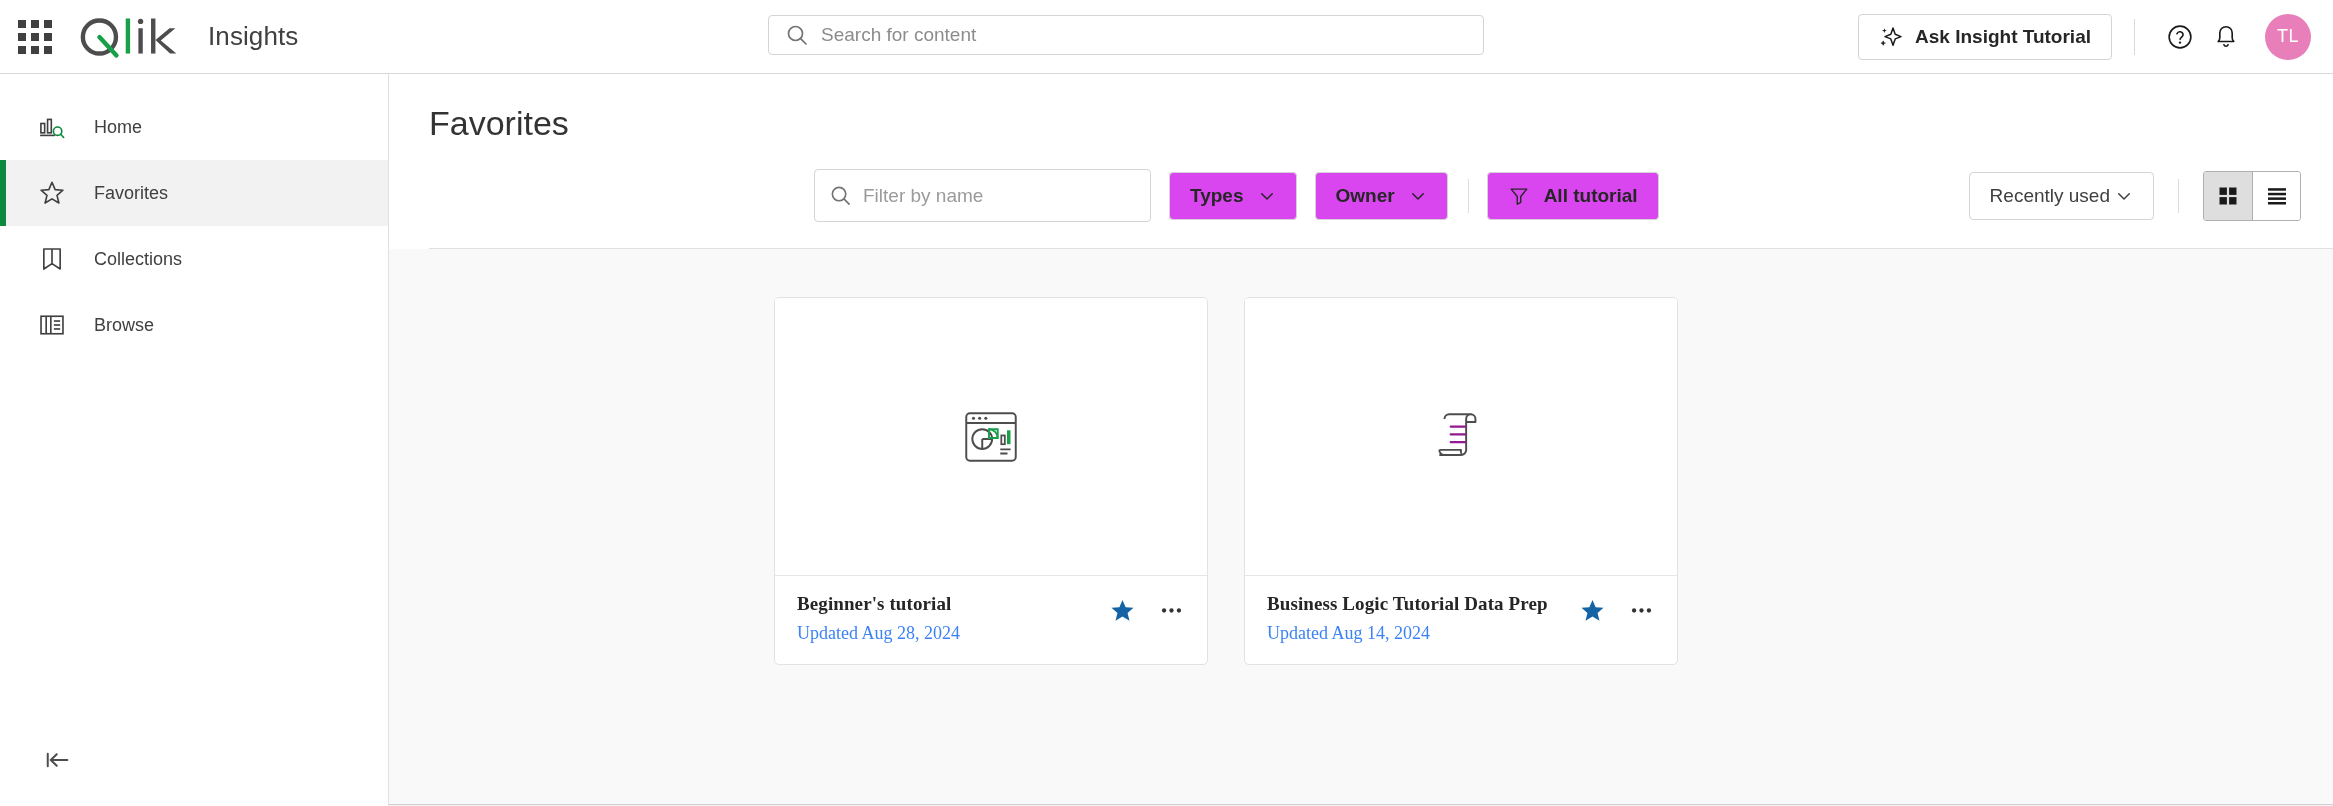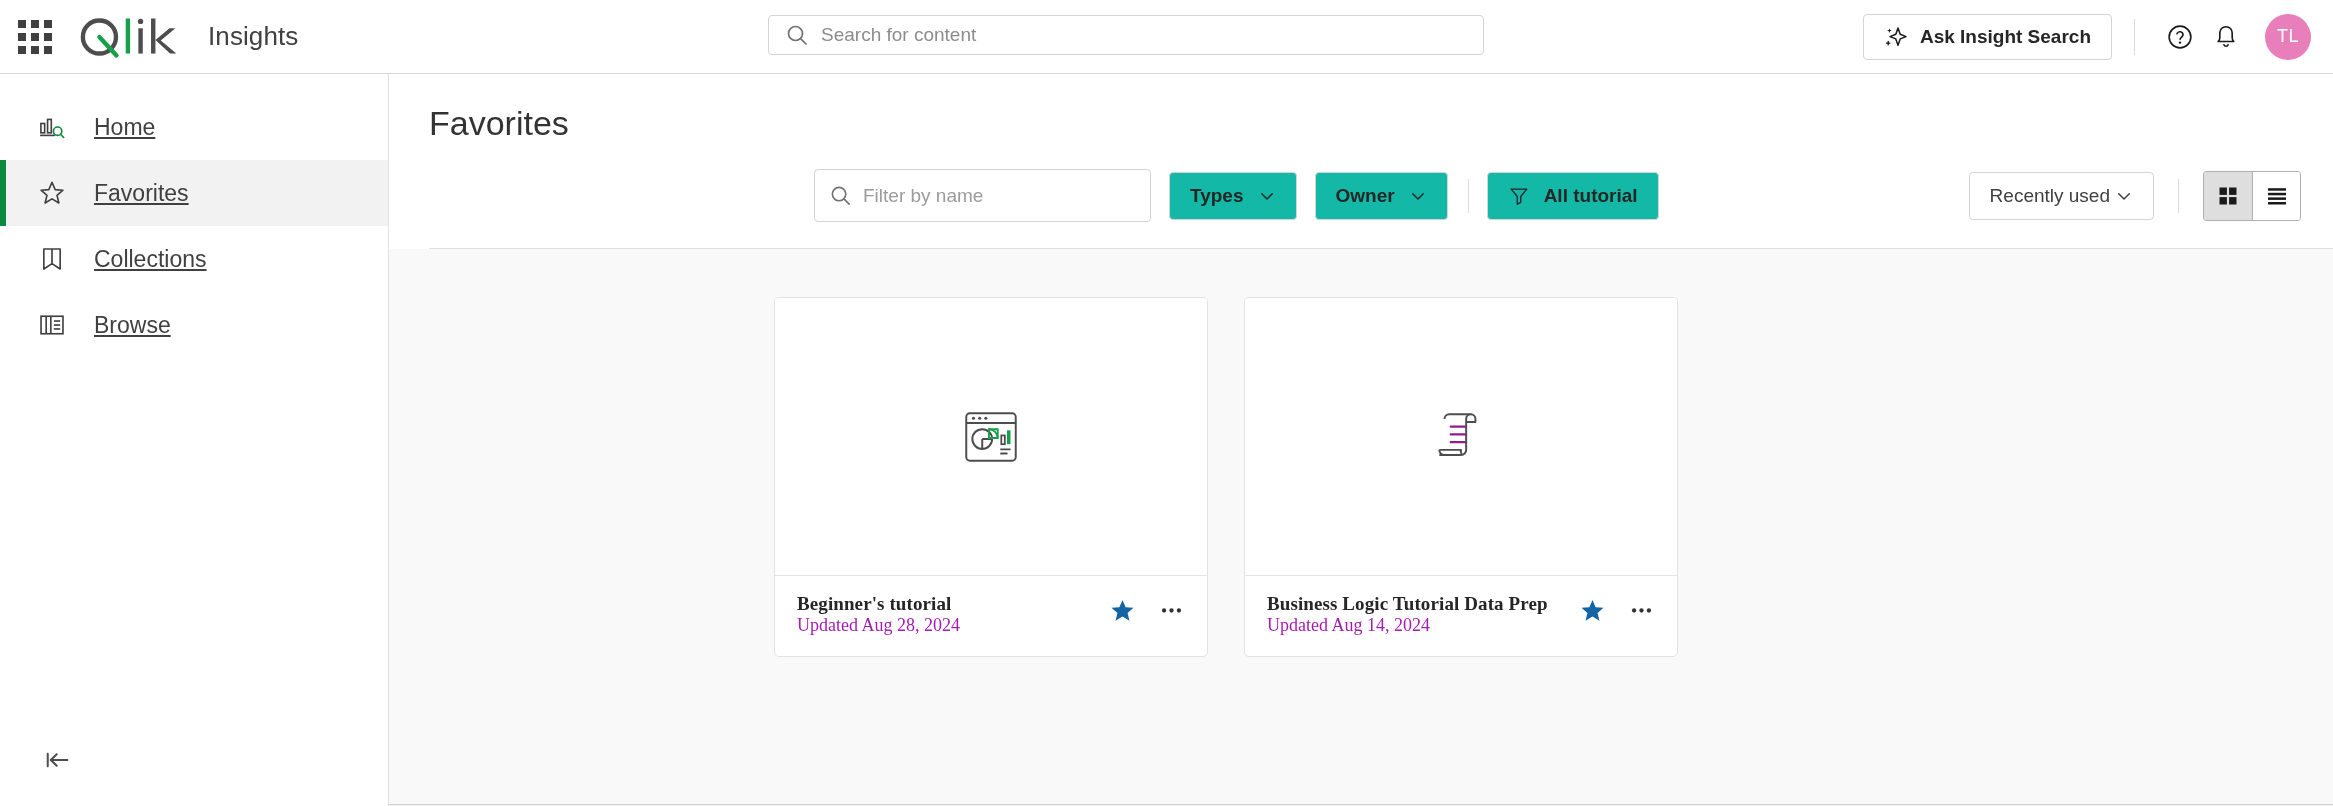--- a/index.html
+++ b/index.html
@@ -86,21 +86,21 @@
     display: flex; flex-direction: column;
     padding-top: 20px;
     position: relative;
   }
   .nav-item {
     height: 66px; display: flex; align-items: center;
     padding-left: 36px; cursor: pointer; position: relative;
     color: #404040;
   }
   .nav-item .nav-ico { width: 32px; display: flex; align-items: center; justify-content: center; flex: 0 0 32px; }
-  .nav-item .nav-label { margin-left: 26px; font-size: 23px; color: #404040; text-decoration: underline; }
+  .nav-item .nav-label { margin-left: 26px; font-size: 18px; color: #404040; }
   .nav-item.active { background: #f2f2f2; }
   .nav-item.active::before {
     content: ""; position: absolute; left: 0; top: 0; bottom: 0; width: 6px; background: #0b8a3d;
   }
   .collapse-btn {
     position: absolute; left: 36px; bottom: 24px;
     width: 44px; height: 44px; display: flex; align-items: center; justify-content: center;
     cursor: pointer;
   }
 
@@ -124,21 +124,21 @@
   }
   .filter-input svg { margin-left: 14px; flex: 0 0 auto; }
   .filter-input input {
     border: 0; outline: none; background: transparent; margin-left: 11px;
     font-family: "Liberation Sans", sans-serif; font-size: 19px; color: #404040; width: 74%;
   }
   .filter-input input::placeholder { color: #9b9b9b; }
 
   .pill {
     height: 48px; padding: 0 20px; margin-left: 18px;
-    border: 1px solid #d4d4d4; border-radius: 4px; background: #14b8a6;
+    border: 1px solid #d4d4d4; border-radius: 4px; background: #d946ef;
     display: flex; align-items: center; gap: 14px; cursor: pointer;
     font-size: 19px; color: #262626; font-weight: 600; white-space: nowrap;
   }
   .tb-divider { width: 1px; height: 34px; background: #dcdcdc; margin: 0 0 0 20px; }
   .spacer { flex: 1 1 auto; }
 
   .sort-pill {
     height: 48px; padding: 0 20px; border: 1px solid #d4d4d4; border-radius: 4px;
     background: #fff; display: flex; align-items: center; gap: 5px; cursor: pointer;
     font-size: 19px; color: #404040; white-space: nowrap;
@@ -166,21 +166,21 @@
   .card-thumb {
     height: 278px; display: flex; align-items: center; justify-content: center;
     border-bottom: 1px solid #e6e6e6; background: #fff;
   }
   .card-foot { padding: 17px 22px 20px 22px; display: flex; align-items: flex-start; }
   .card-texts { min-width: 0; flex: 1 1 auto; font-family: Liberation Serif, serif; }
   .card-title {
     font-size: 19px; font-weight: 700; color: #262626; white-space: nowrap;
     overflow: hidden; text-overflow: ellipsis; letter-spacing: .1px;
   }
-  .card-sub { font-size: 18px; color: #a21caf; margin-top: 0; white-space: nowrap; }
+  .card-sub { font-size: 18px; color: #3b82f6; margin-top: 8px; white-space: nowrap; }
   .card-actions { display: flex; align-items: center; gap: 22px; margin-left: 10px; padding-top: 4px; }
   .star-btn, .more-btn { cursor: pointer; display: flex; align-items: center; justify-content: center; }
 
   .footer-sliver {
     position: absolute; left: 0; right: 0; bottom: 0; height: 2px;
     border-top: 1px solid #cfcfcf; background: #f5f5f5; overflow: hidden;
   }
 </style>
 </head>
 <body>
@@ -224,21 +224,21 @@
       </div>
     </div>
 
     <div class="header-right">
       <button class="advisor-btn">
         <svg width="24" height="24" viewBox="0 0 24 24">
           <path d="M14 3 L16.2 9.3 L22 11.6 L16.2 13.9 L14 20.2 L11.8 13.9 L6 11.6 L11.8 9.3 Z" fill="none" stroke="#1a1a1a" stroke-width="1.5" stroke-linejoin="round"></path>
           <path d="M5.4 3.2 L6 5 L7.8 5.6 L6 6.2 L5.4 8 L4.8 6.2 L3 5.6 L4.8 5 Z" fill="#1a1a1a"></path>
           <path d="M4.2 16.4 v3.4 M2.5 18.1 h3.4" stroke="#1a1a1a" stroke-width="1.4" stroke-linecap="round"></path>
         </svg>
-        <span>Ask Insight Search</span>
+        <span>Ask Insight Tutorial</span>
       </button>
 
       <div class="hdr-divider"></div>
 
       <button class="icon-btn">
         <svg width="28" height="28" viewBox="0 0 24 24">
           <circle cx="12" cy="12" r="9.3" fill="none" stroke="#1a1a1a" stroke-width="1.4"></circle>
           <path d="M9.4 9.2 a2.7 2.7 0 0 1 5.2 .9 c0 1.8 -2.5 2.1 -2.5 3.9" fill="none" stroke="#1a1a1a" stroke-width="1.4" stroke-linecap="round"></path>
           <circle cx="12" cy="16.8" r="1" fill="#1a1a1a"></circle>
         </svg>

